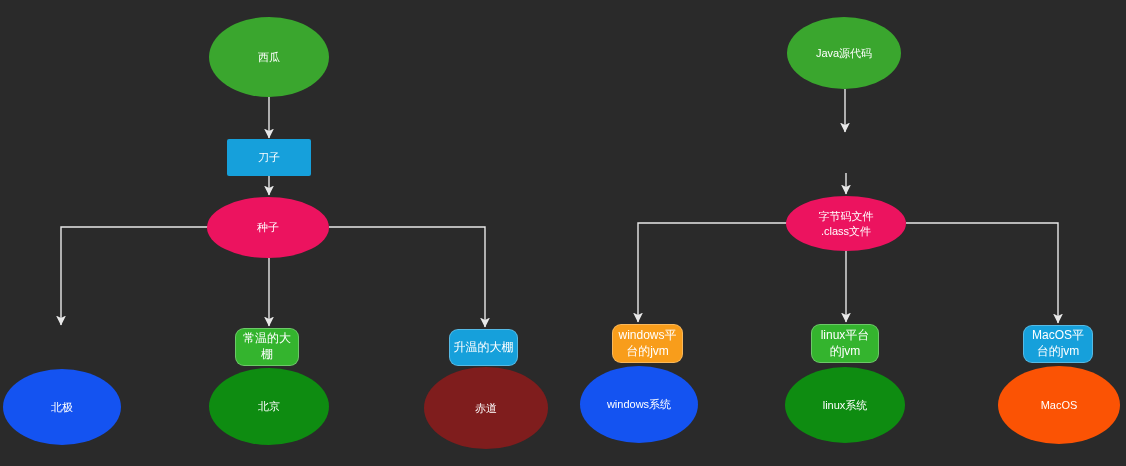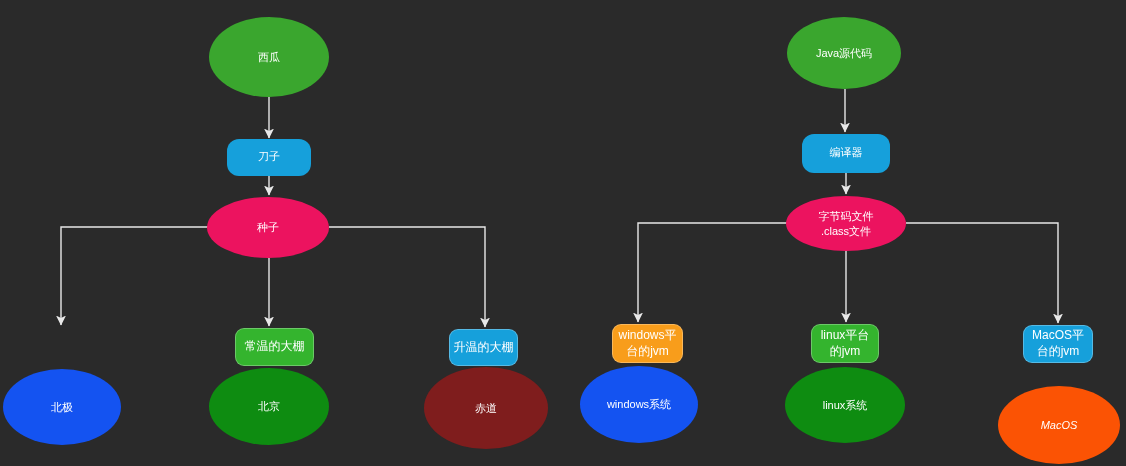--- a/index.html
+++ b/index.html
@@ -31,21 +31,21 @@
     align-items: center;
     justify-content: center;
     color: #ffffff;
     font-size: 11px;
     text-align: center;
     box-sizing: border-box;
     cursor: default;
     line-height: 1.3;
   }
   .ellipse { border-radius: 50%; }
-  .rect { border-radius: 12px; font-family: Liberation Mono, monospace; }
+  .rect { border-radius: 2px; }
   .roundrect {
     border-radius: 9px;
     font-size: 12px;
     padding: 2px 3px;
     word-break: break-all;
     border: 1px solid rgba(255,255,255,0.28);
   }
   .multiline { white-space: pre-line; }
 </style>
 </head>
@@ -75,40 +75,39 @@
 
   <div class="node ellipse" style="left: 209px; top: 17px; width: 120px; height: 80px; background-color: rgb(58, 166, 46);">西瓜</div>
 
   <div class="node rect" style="left: 227px; top: 139px; width: 84px; height: 37px; background-color: rgb(22, 160, 219);">刀子</div>
 
   <div class="node ellipse" style="left: 207px; top: 197px; width: 122px; height: 61px; background-color: rgb(236, 19, 95);">种子</div>
 
 
   <div class="node ellipse" style="left: 3px; top: 369px; width: 118px; height: 76px; background-color: rgb(20, 83, 241);">北极</div>
 
-  <div class="node roundrect" style="left: 235px; top: 328px; width: 79px; height: 38px; background-color: rgb(52, 180, 46);">常温的大棚</div>
+  <div class="node roundrect" style="left: 235px; top: 328px; width: 64px; height: 38px; background-color: rgb(52, 180, 46);">常温的大棚</div>
 
   <div class="node ellipse" style="left: 209px; top: 368px; width: 120px; height: 77px; background-color: rgb(14, 140, 17);">北京</div>
 
   <div class="node roundrect" style="left: 449px; top: 329px; width: 69px; height: 37px; background-color: rgb(22, 160, 219);">升温的大棚</div>
 
   <div class="node ellipse" style="left: 424px; top: 367px; width: 124px; height: 82px; background-color: #7f1d1d;">赤道</div>
 
   <div class="node ellipse" style="left: 787px; top: 17px; width: 114px; height: 72px; background-color: rgb(58, 166, 46);">Java源代码</div>
 
-  <div class="node rect" style="left: 802px; top: 134px; width: 88px; height: 39px; background-color: rgb(22, 160, 219);">编译器</div>
 
   <div class="node ellipse multiline" style="left: 786px; top: 196px; width: 120px; height: 55px; background-color: rgb(236, 19, 95);">字节码文件
 .class文件</div>
 
   <div class="node roundrect" style="left: 601px; top: 324px; width: 71px; height: 39px; background-color: rgb(248, 157, 27); margin-left: 11px;">windows平台的jvm</div>
 
   <div class="node ellipse" style="left: 580px; top: 366px; width: 118px; height: 77px; background-color: rgb(20, 83, 241);">windows系统</div>
 
   <div class="node roundrect" style="left: 811px; top: 324px; width: 68px; height: 39px; background-color: rgb(52, 180, 46);">linux平台的jvm</div>
 
   <div class="node ellipse" style="left: 785px; top: 367px; width: 120px; height: 76px; background-color: rgb(14, 140, 17);">linux系统</div>
 
   <div class="node roundrect" style="left: 1023px; top: 325px; width: 70px; height: 38px; background-color: rgb(22, 160, 219);">MacOS平台的jvm</div>
 
-  <div class="node ellipse" style="left: 998px; top: 386px; width: 122px; height: 78px; background-color: rgb(251, 83, 4); font-style: italic;">MacOS</div>
+  <div class="node ellipse" style="left: 998px; top: 366px; width: 122px; height: 78px; background-color: rgb(251, 83, 4);">MacOS</div>
 
 </div>
 
 </body></html>

